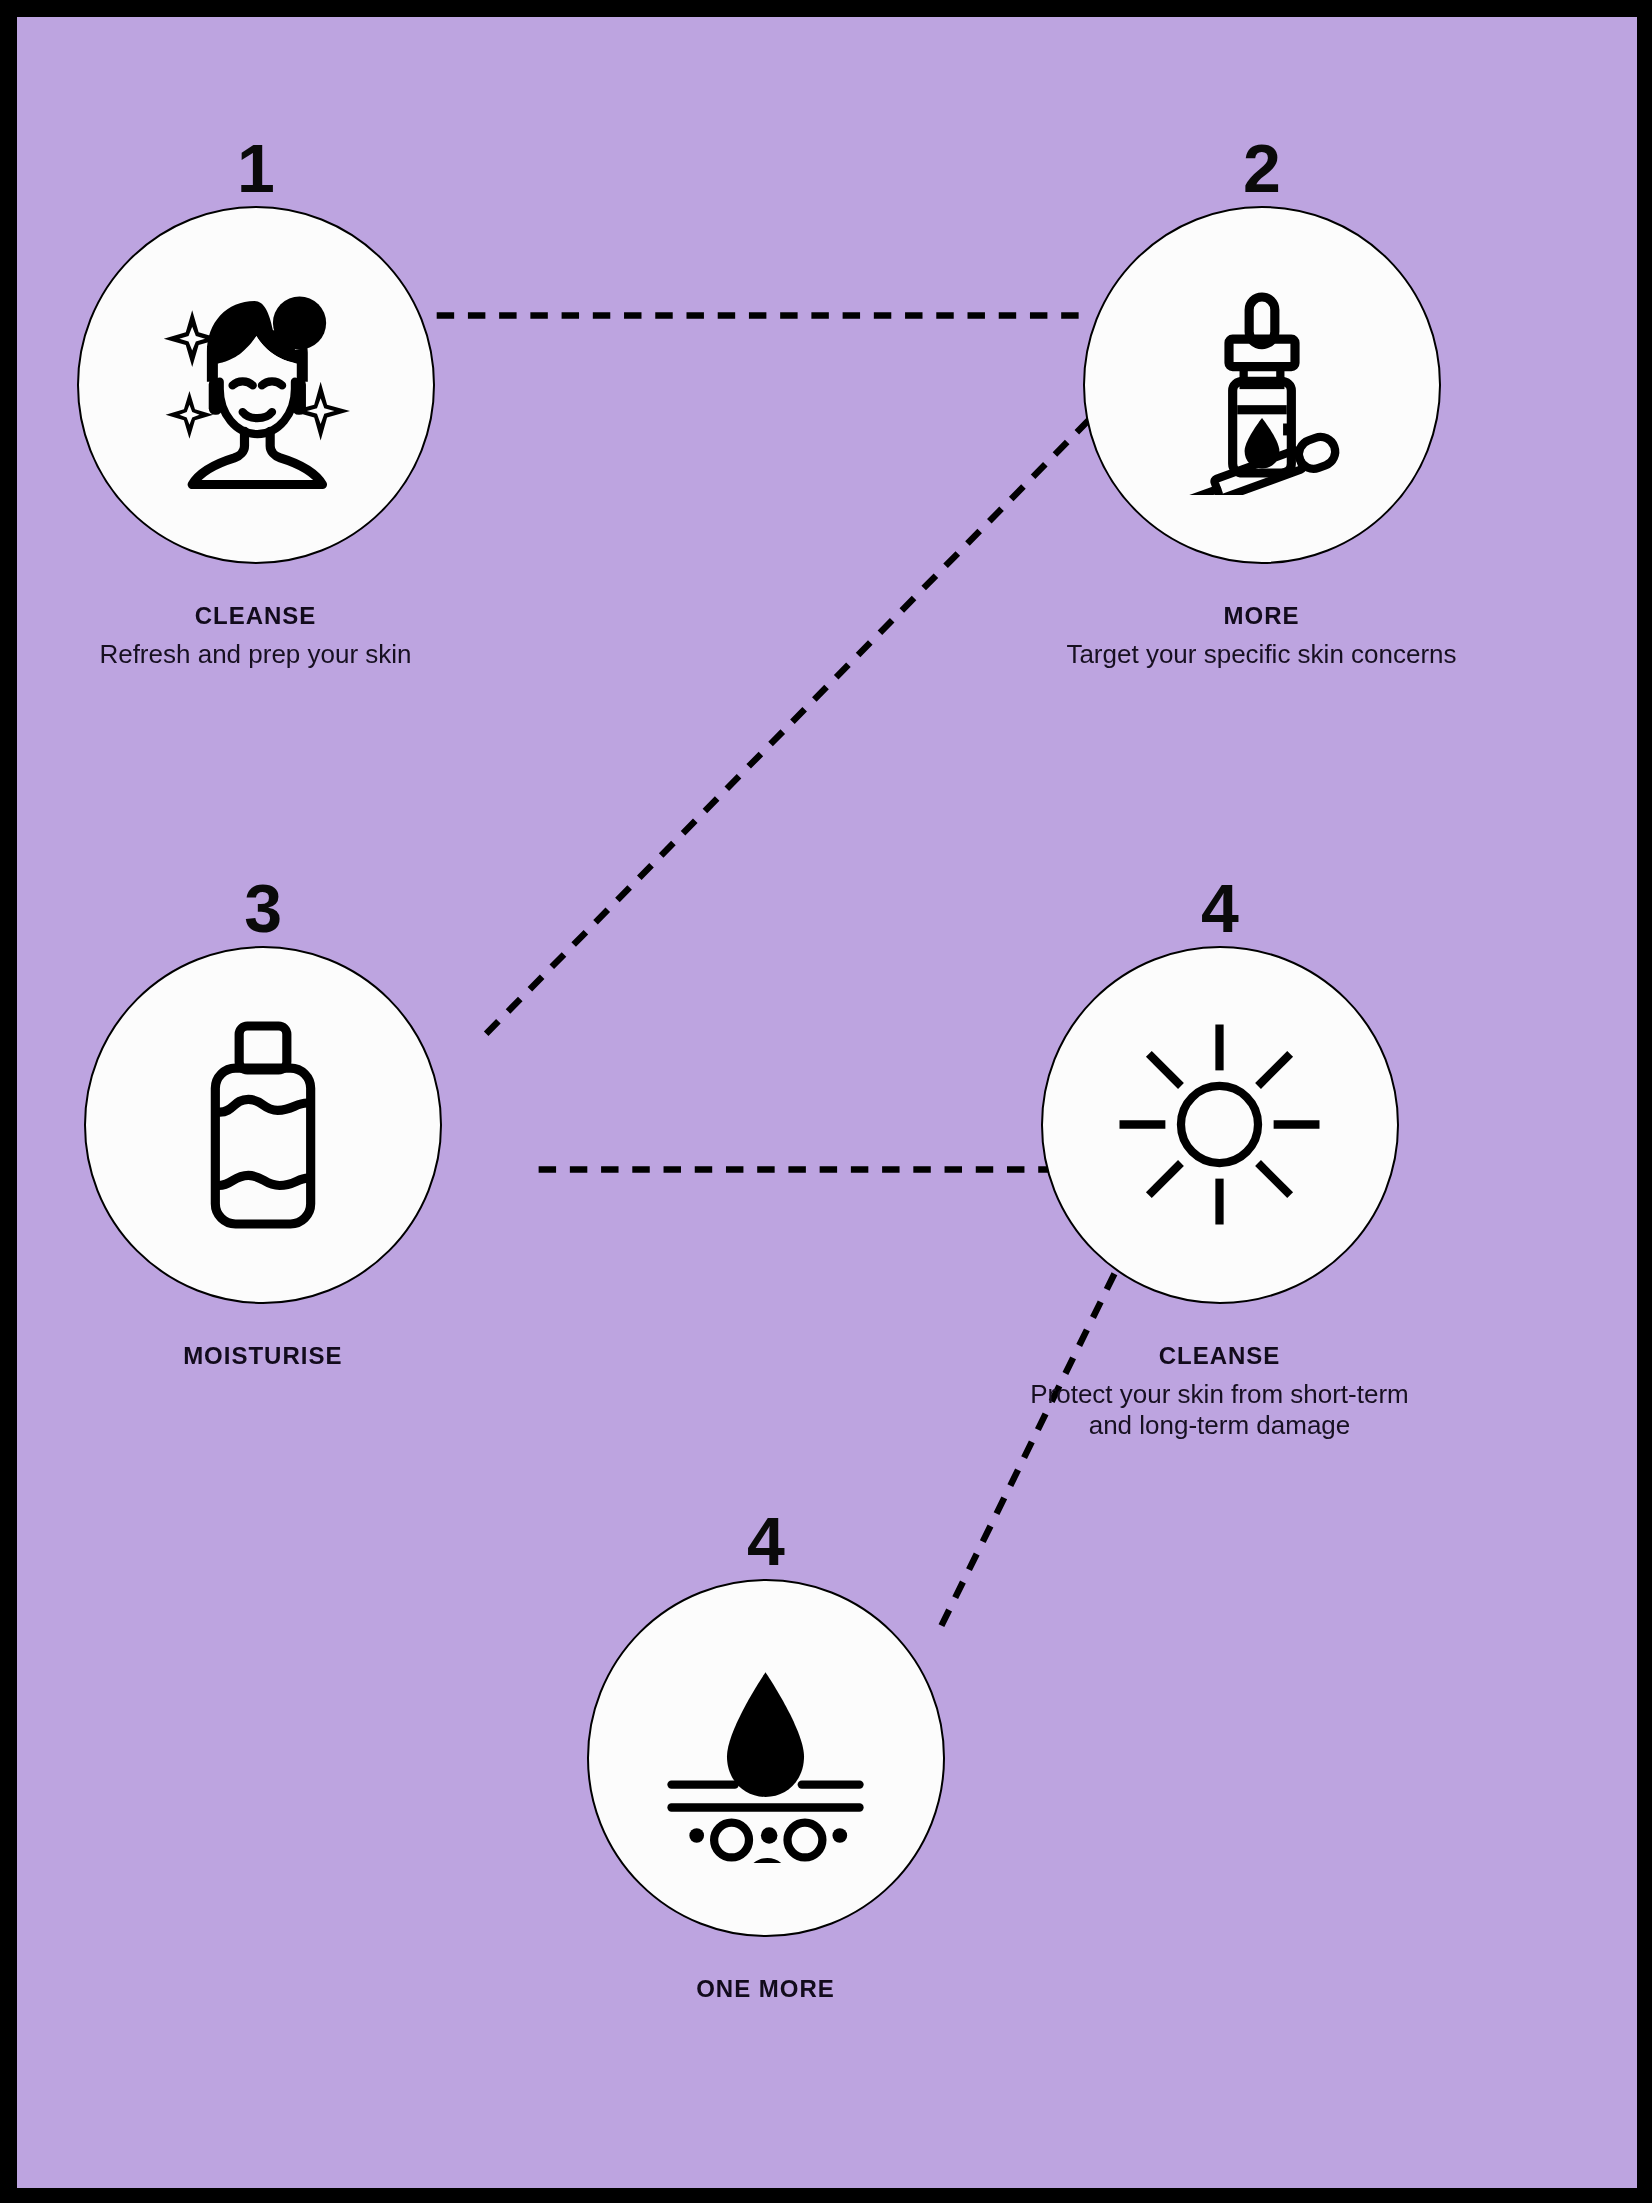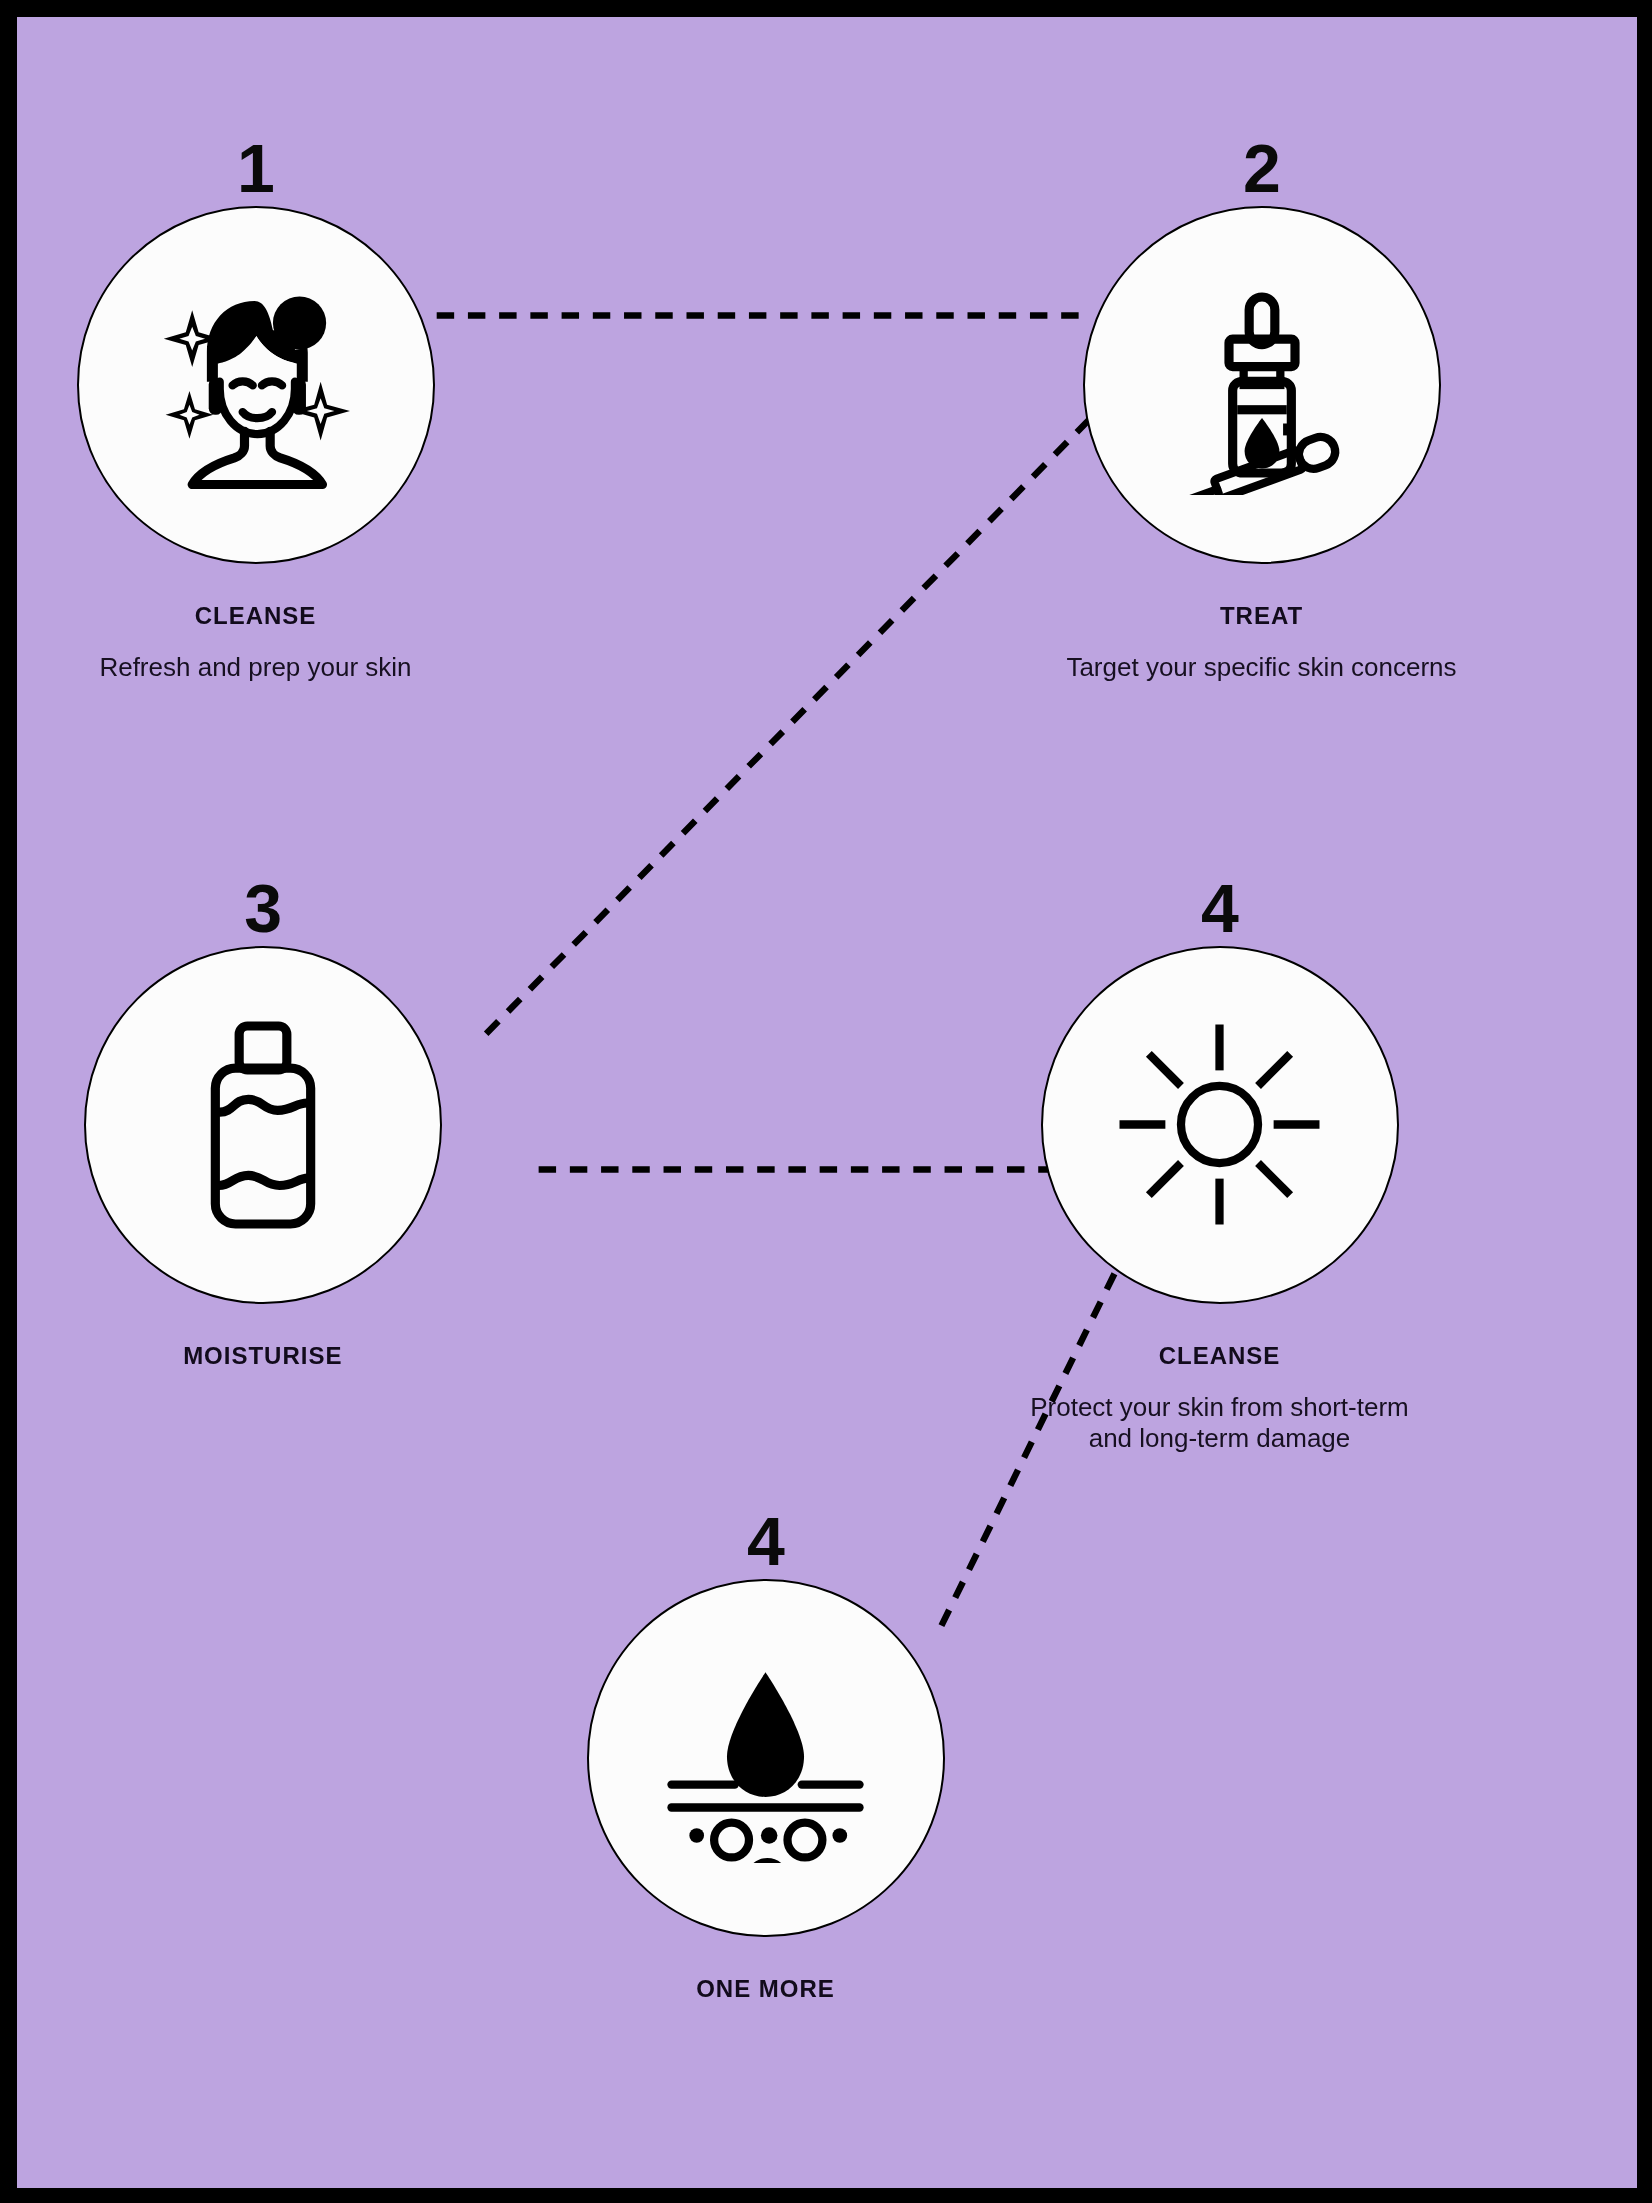--- a/index.html
+++ b/index.html
@@ -46,21 +46,21 @@
   }
   .circle svg { display:block; }
   .node-title {
     margin-top:38px;
     font-size:24px;
     font-weight:bold;
     letter-spacing:1px;
     color:#120B1C;
   }
   .node-desc {
-    margin-top:22px;
+    margin-top:9px;
     font-size:26px;
     line-height:1.22;
     color:#171021;
   }
 
   
   #node-1 { left:0px;    top:119px; }
   #node-2 { left:1006px; top:119px; }
   #node-3 { left:7.3px;    top:859px; }
   #node-4 { left:964px; top:859px; }
@@ -152,21 +152,21 @@
 
         <rect x="143" y="162" width="13" height="13" fill="#000"></rect>
 
         <g transform="rotate(-20 150 205)">
           <rect x="66" y="194" width="96" height="22" rx="3" fill="none" stroke="#000" stroke-width="9"></rect>
           <rect x="162" y="189" width="40" height="32" rx="16" fill="none" stroke="#000" stroke-width="9"></rect>
           <path d="M66 205 L26 205" fill="none" stroke="#000" stroke-width="9" stroke-linecap="round"></path>
         </g>
       </svg>
     </div>
-    <div class="node-title">TREAT</div>
+    <div class="node-title">MORE</div>
     <div class="node-desc">
       <div>Target your specific skin concerns</div>
     </div>
   </div>
 
   <div class="node" id="node-3">
     <div class="step-number">3</div>
     <div class="circle">
       <svg width="202" height="220" viewBox="0 0 220 240">
 

